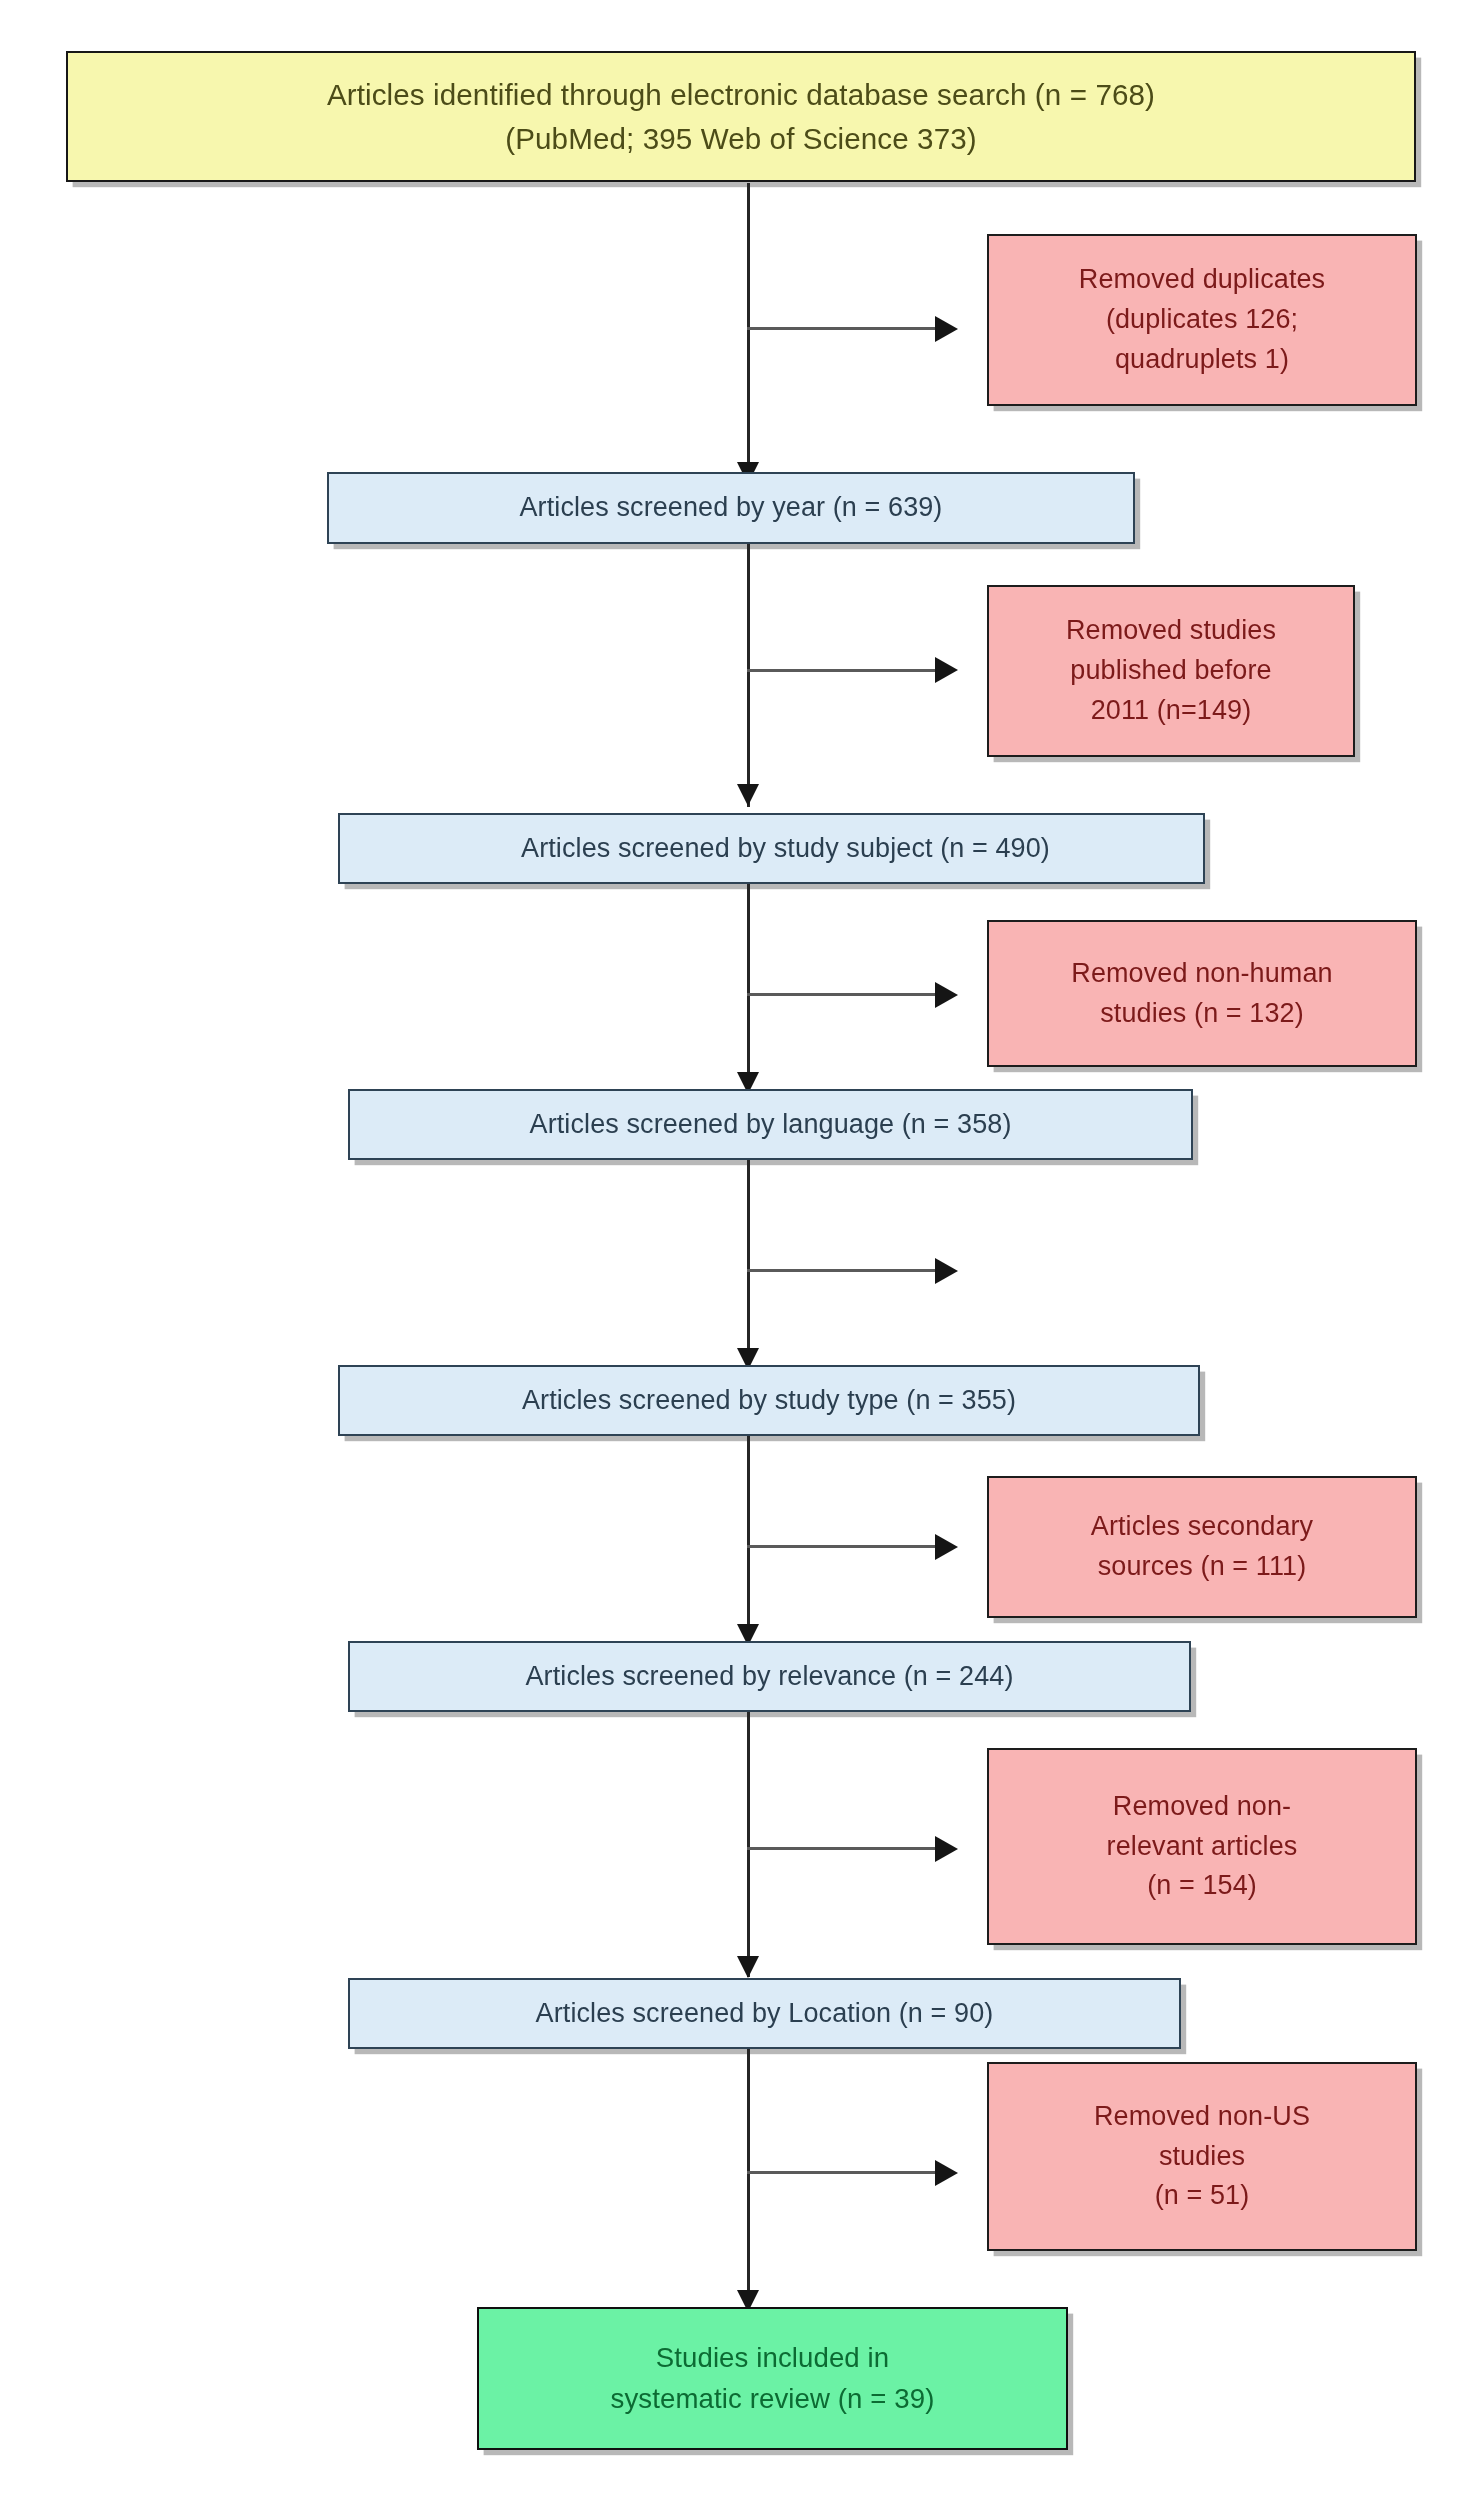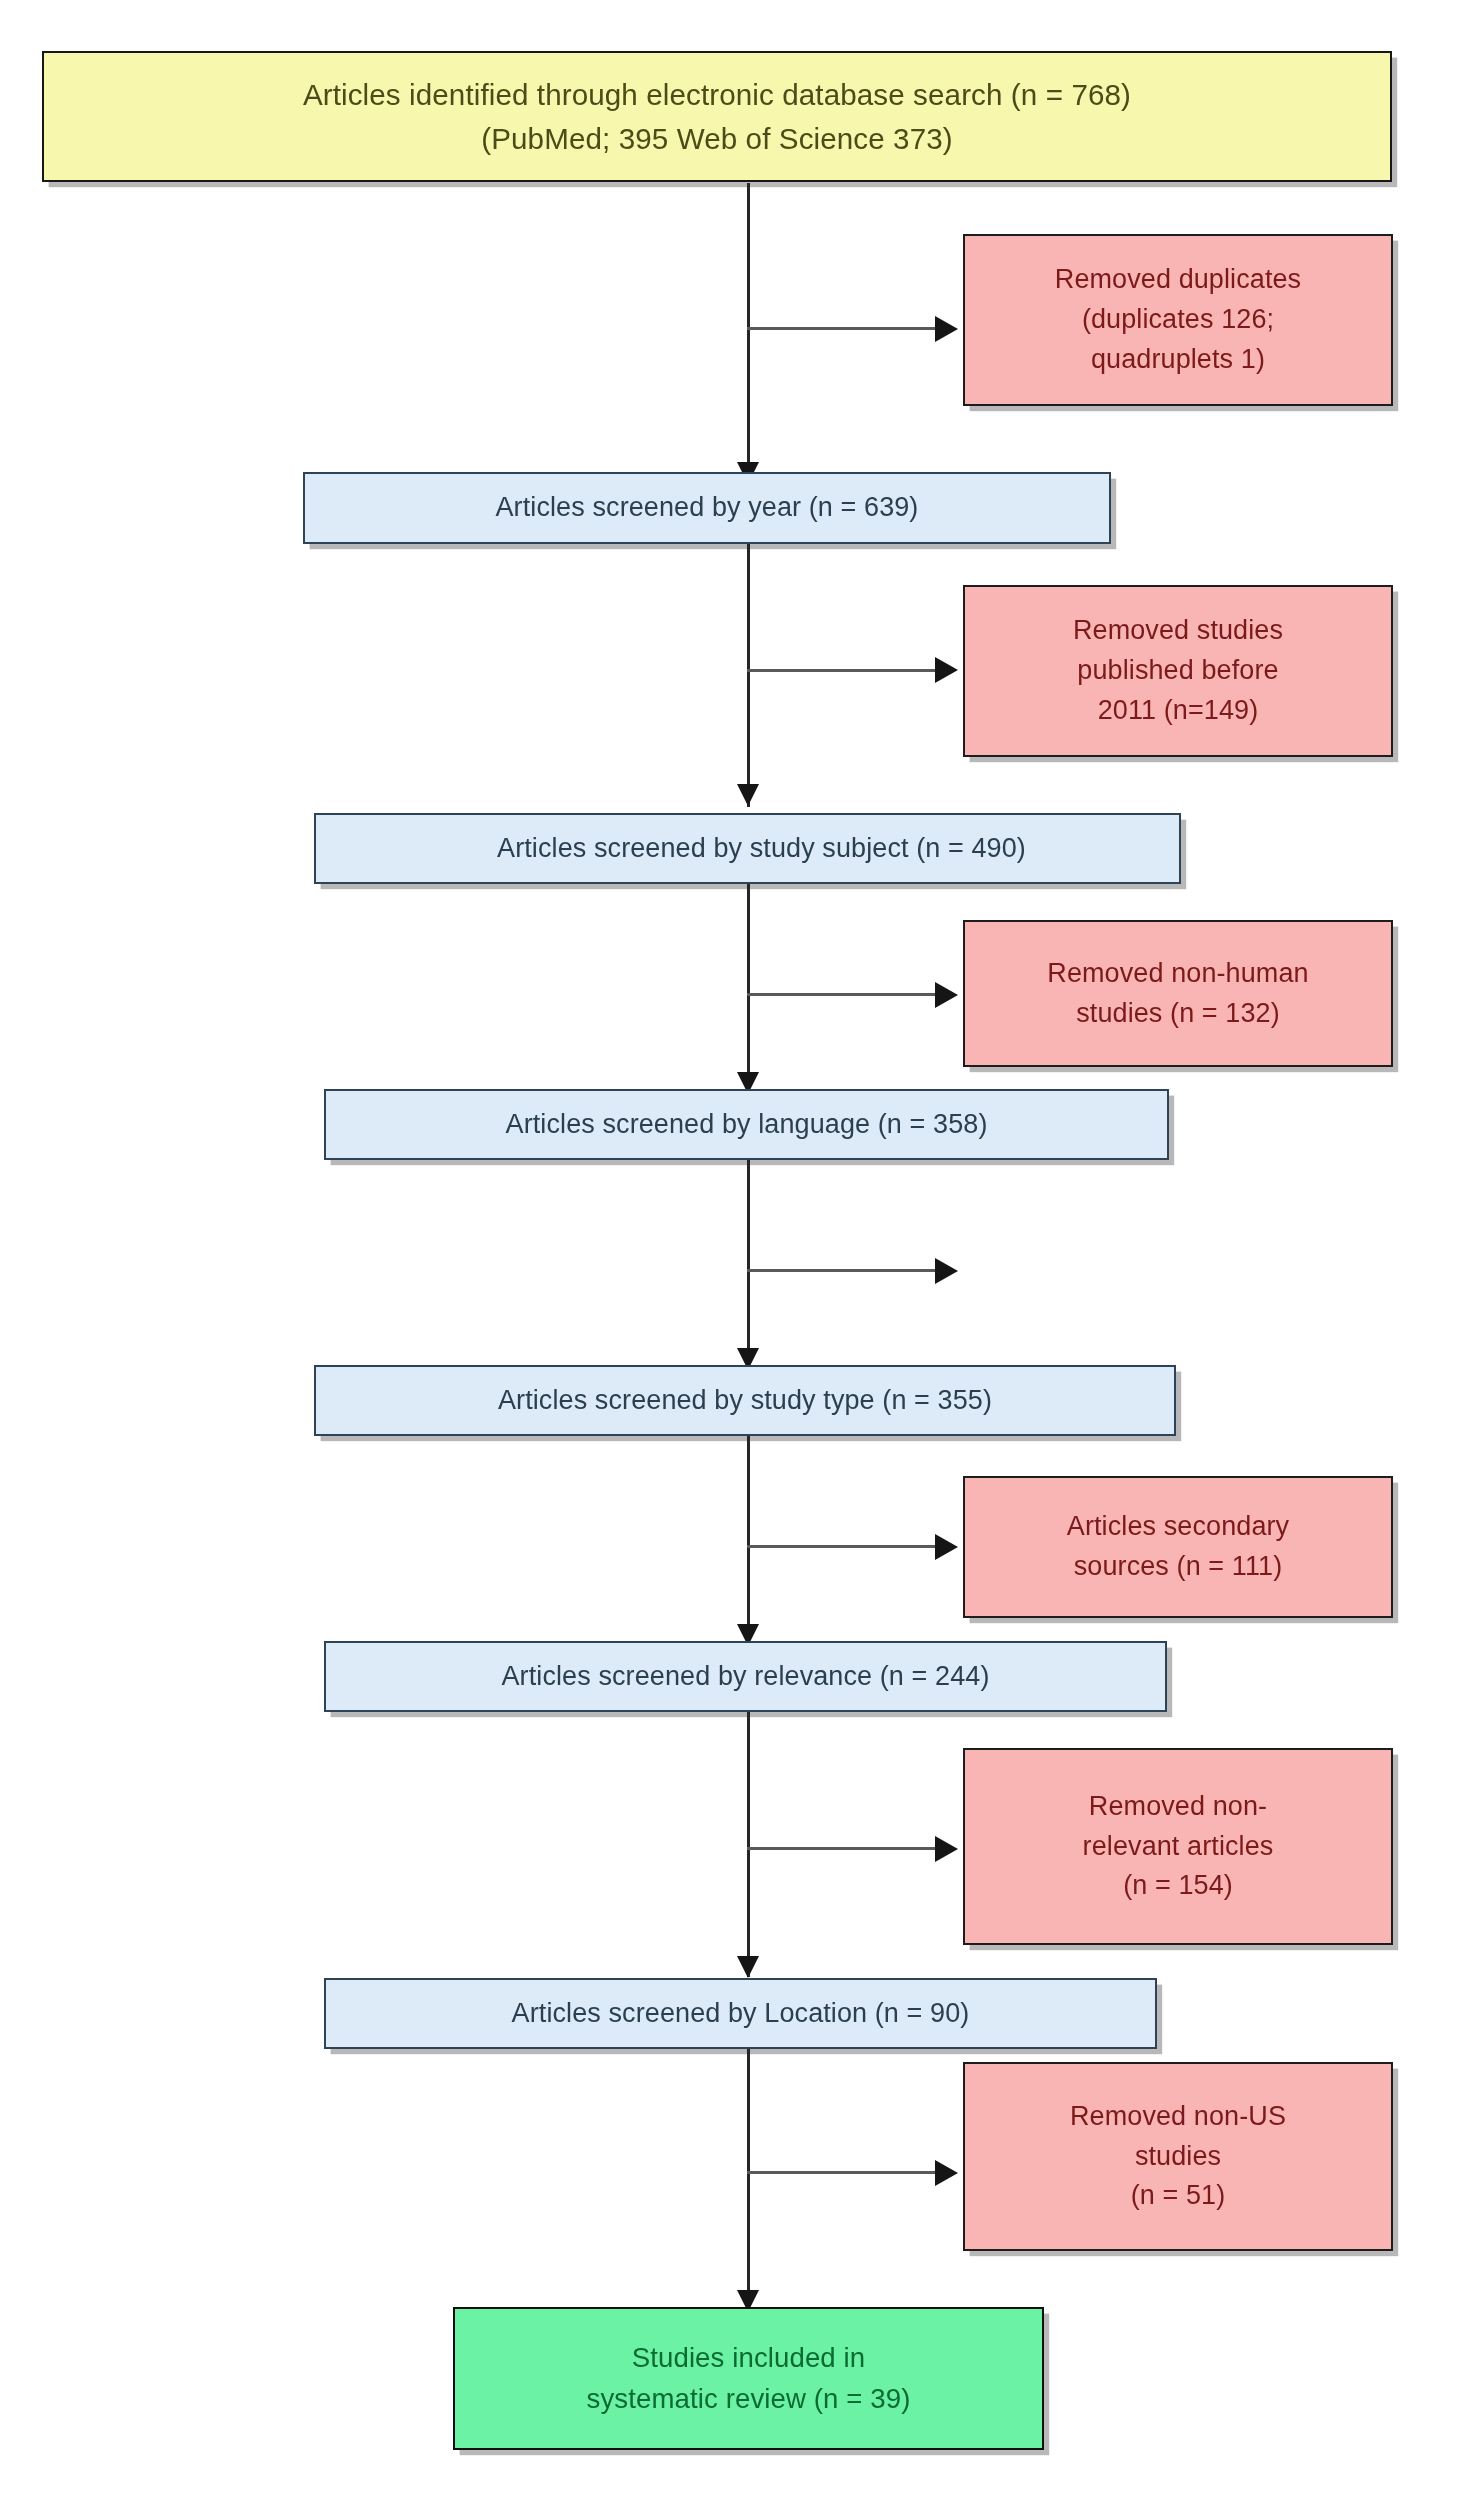--- a/index.html
+++ b/index.html
@@ -24,20 +24,21 @@
     box-sizing: border-box;
     display: flex;
     flex-direction: column;
     align-items: center;
     justify-content: center;
     text-align: center;
     border: 2px solid #1a1a1a;
     box-shadow: 5.9px 5.9px 0 -0.7px rgba(0,0,0,0.28);
     line-height: 1.48;
     letter-spacing: 0.1px;
+    margin-left: 24px;
   }
   .node .ln { display: block; white-space: nowrap; }
 
   .node.source {
     background: #f7f7ae;
     border-color: #171717;
     color: #4c4c18;
     font-size: 29.6px;
   }
   .node.screen {
@@ -108,21 +109,21 @@
 
   <div class="node screen" style="left:303px; top:472px; width:808px; height:72px;">
     <span class="ln">Articles screened by year (n = 639)</span>
   </div>
 
   <div class="vline" style="left:747px; top:544px; height:263px;"></div>
   <div class="arrow-down" style="left:737px; top:784px;"></div>
   <div class="hline" style="left:747px; top:669px; width:197px;"></div>
   <div class="arrow-right" style="left:935px; top:657px;"></div>
 
-  <div class="node excl" style="left:963px; top:585px; width:430px; height:172px;">
+  <div class="node excl" style="left:963px; top:585px; width:368px; height:172px;">
     <span class="ln">Removed studies</span>
     <span class="ln">published before</span>
     <span class="ln">2011 (n=149)</span>
   </div>
 
   <div class="node screen" style="left:314px; top:813px; width:867px; height:71px;padding-left:28px;">
     <span class="ln">Articles screened by study subject (n = 490)</span>
   </div>
 
   <div class="vline" style="left:747px; top:884px; height:210px;"></div>

